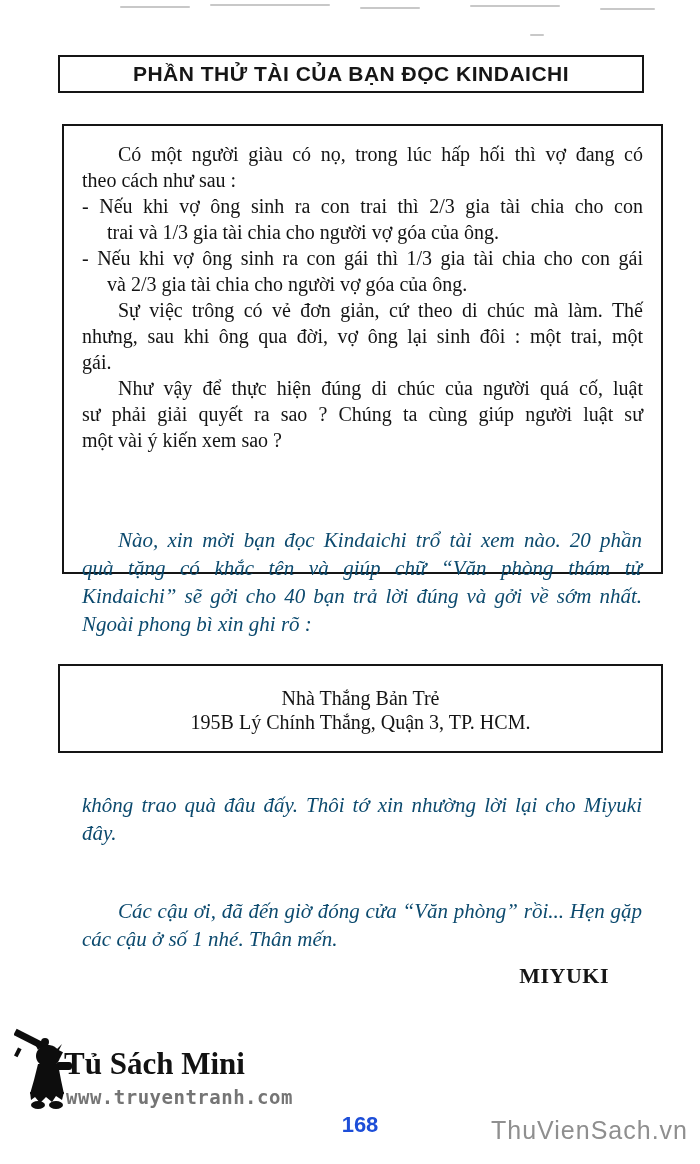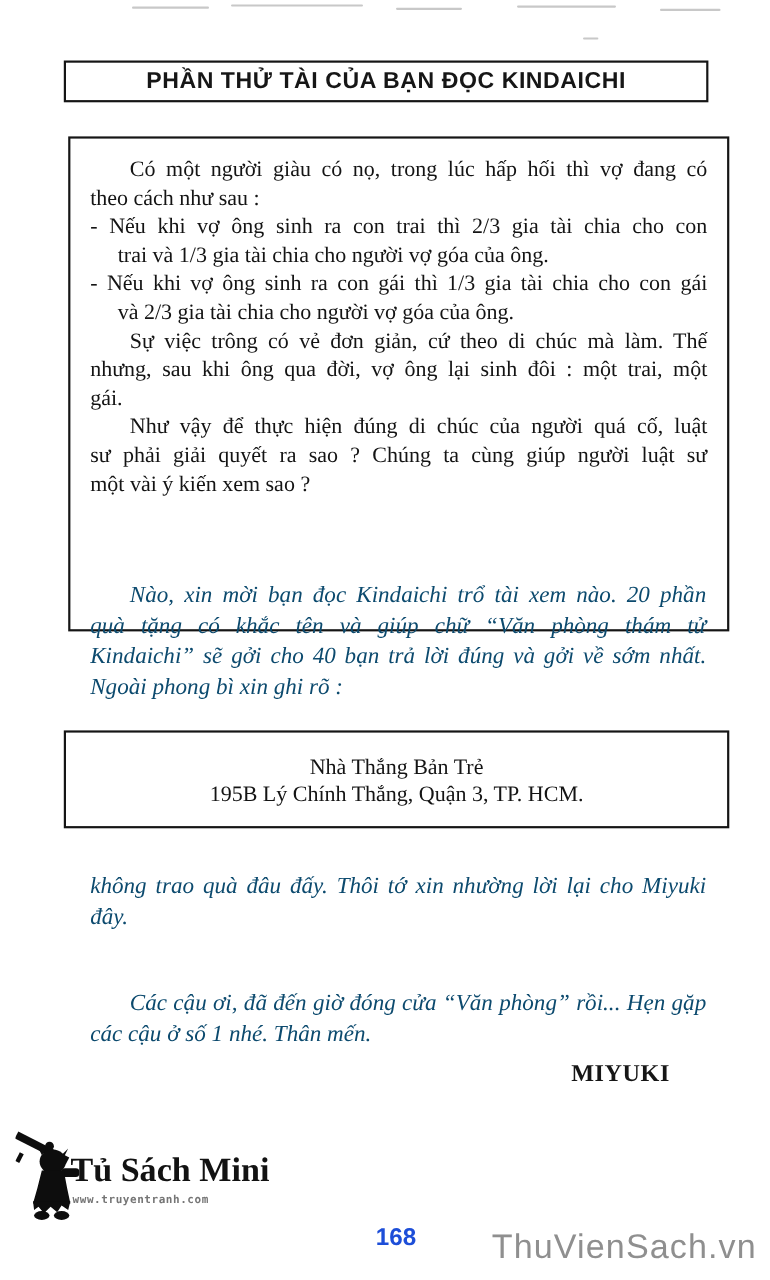--- a/index.html
+++ b/index.html
@@ -67,31 +67,31 @@
   
   .mascot{position:absolute;left:14px;top:1028px;width:66px;height:84px;}
   .brand{
     position:absolute;left:64px;top:1046px;
     font-family:"Liberation Serif", serif;font-weight:700;
     font-size:31px;color:#121212;white-space:nowrap;
   }
   .brand-url{
     position:absolute;left:66px;top:1086px;
     font-family:"DejaVu Sans Mono", monospace;font-weight:700;
-    font-size:10px;letter-spacing:.5px;color:#757575;white-space:nowrap;
+    font-size:19px;letter-spacing:.5px;color:#757575;white-space:nowrap;
   }
   .page-number{
     position:absolute;left:330px;top:1112px;width:60px;text-align:center;
     font-family:"Liberation Sans", sans-serif;font-weight:700;
     font-size:22px;color:#1d4ed8;
   }
   .watermark{
     position:absolute;right:12px;top:1116px;
     font-family:"Liberation Sans", sans-serif;font-weight:300;
-    font-size:31px;letter-spacing:1px;color:#8f8f8f;white-space:nowrap;
+    font-size:25px;letter-spacing:1px;color:#8f8f8f;white-space:nowrap;
   }
 </style>
 </head>
 <body>
 
 <div class="page">
 
   <div class="noise" style="left:120px;top:6px;width:70px;height:2px;"></div>
   <div class="noise" style="left:210px;top:4px;width:120px;height:2px;"></div>
   <div class="noise" style="left:360px;top:7px;width:60px;height:2px;"></div>

